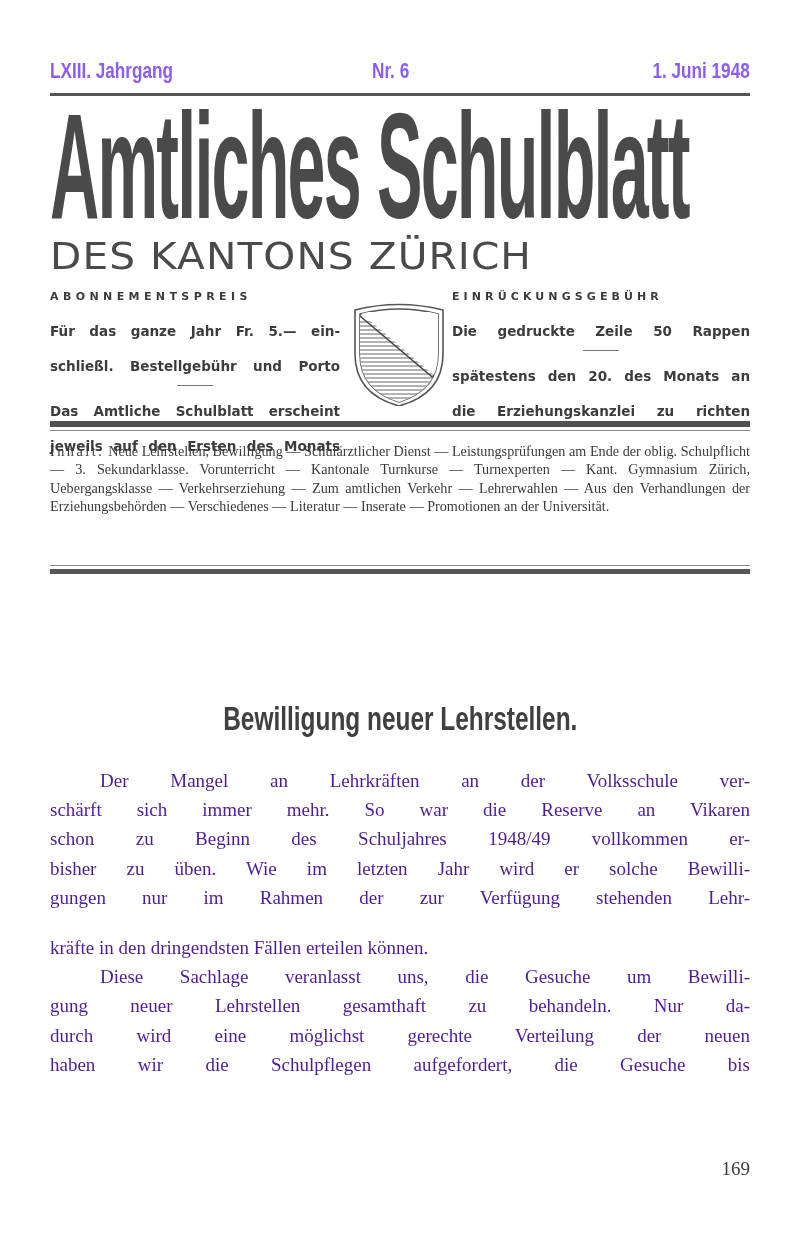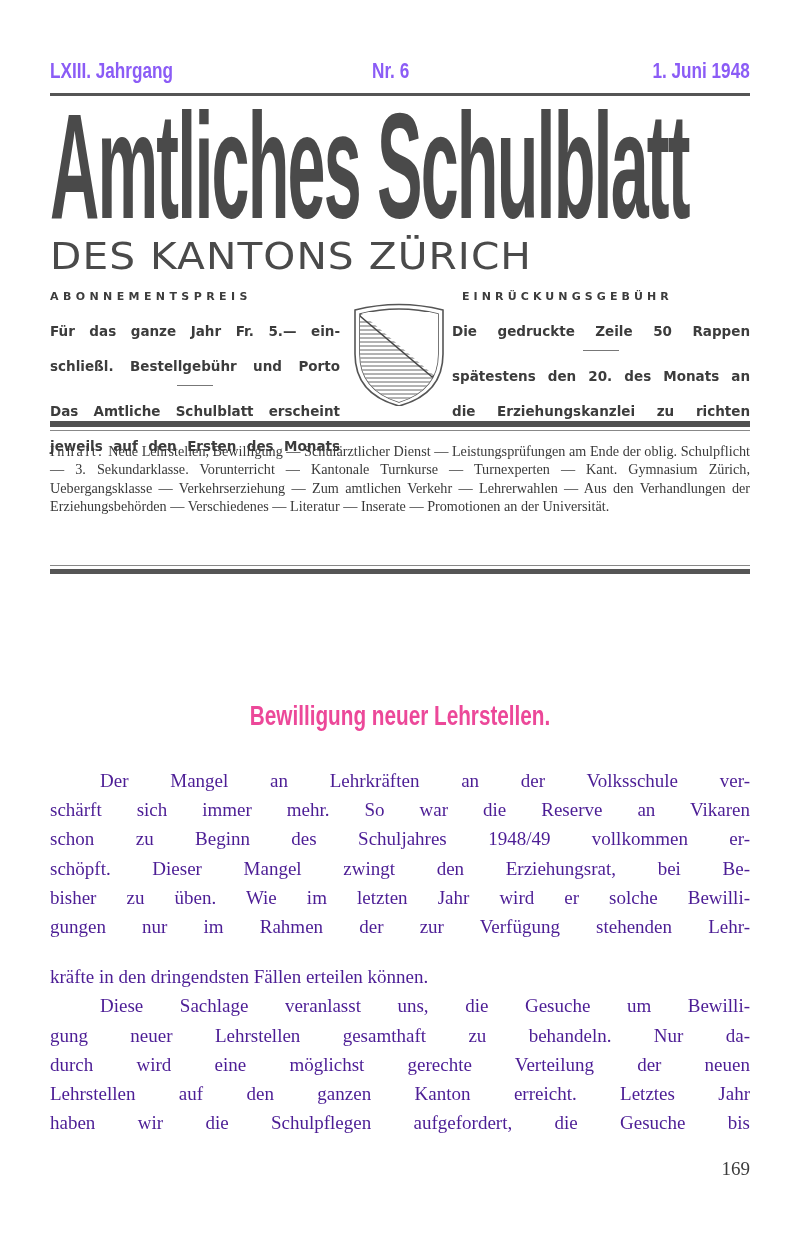--- a/index.html
+++ b/index.html
@@ -25,21 +25,21 @@
 
     .subtitle { position: absolute; top: 234px; left: 0; width: 700px; white-space: nowrap;
       font-family: "DejaVu Sans", sans-serif; font-size: 38px; line-height: 44px; color: #4a4a4a;
       letter-spacing: 1px; transform: scaleX(1.07); transform-origin: left top; }
 
     
     .col { position: absolute; font-family: "DejaVu Sans", sans-serif; font-size: 13.5px; line-height: 19px; color: #3c3c3c; font-weight: bold; }
     .col-left { left: 0; top: 287px; width: 290px; }
     .col-right { left: 402px; top: 287px; width: 298px; }
     .caps { letter-spacing: 4.4px; font-size: 11px; white-space: nowrap; }
-    .col-right .caps { letter-spacing: 4.1px; margin-left: 10px; }
+    .col-right .caps { letter-spacing: 4.1px; }
     .line { white-space: nowrap; display: block; }
     .justify { text-align: justify; text-align-last: justify; margin-top: 16px; }
     .dash { display: block; width: 36px; height: 1px; background: #777; margin: 9px auto 9px auto; }
 
     .crest { position: absolute; left: 302px; top: 302px; width: 94px; height: 104px; }
 
     
     .dbl-top { position: absolute; top: 421px; left: 0; width: 700px; }
     .dbl-top .thick { height: 6px; background: #505050; }
     .dbl-top .thin { height: 1px; background: #888; margin-top: 3px; }
@@ -48,21 +48,21 @@
     .dbl-bot .thick { height: 5px; background: #555; margin-top: 3px; }
 
     
     .contents { position: absolute; top: 442px; left: 0; width: 700px;
       font-family: "Liberation Serif", "DejaVu Serif", serif; font-size: 14.2px; line-height: 18.4px; color: #3a3a3a;
       text-align: justify; }
     .contents .lbl { letter-spacing: 2.5px; }
 
     
     .article-title { position: absolute; top: 700px; left: 0; width: 700px; text-align: center;
-      font-family: "Liberation Sans", sans-serif; font-weight: bold; font-size: 28px; color: #ec4899; }
+      font-family: "Liberation Sans", sans-serif; font-weight: bold; font-size: 33px; color: #404040; }
     .article-title span { display: inline-block; transform: scaleX(0.74); }
 
     .body-text { position: absolute; top: 766px; left: 0; width: 700px;
       font-family: "Liberation Serif", "DejaVu Serif", serif; font-size: 19px; line-height: 29.2px; color: #4c1d95; }
     .body-text .ln { display: block; white-space: nowrap; text-align: justify; text-align-last: justify; }
     .body-text .ln.last { text-align-last: left; margin-top: 21px; }
     .body-text .ln.indent { padding-left: 50px; }
 
     .page-number { position: absolute; top: 1158px; right: 0;
       font-family: "Liberation Serif", serif; font-size: 19px; color: #3c3c3c; }
@@ -156,25 +156,23 @@
   </div>
 
   <div class="article-title">
     <span>Bewilligung neuer Lehrstellen.</span>
   </div>
 
   <div class="body-text">
     <span class="ln indent">Der Mangel an Lehrkräften an der Volksschule ver-</span>
     <span class="ln">schärft sich immer mehr. So war die Reserve an Vikaren</span>
     <span class="ln">schon zu Beginn des Schuljahres 1948/49 vollkommen er-</span>
-    <span class="ln">schöpft. Dieser Mangel zwingt den Erziehungsrat, bei Be-</span>
     <span class="ln">bisher zu üben. Wie im letzten Jahr wird er solche Bewilli-</span>
     <span class="ln">gungen nur im Rahmen der zur Verfügung stehenden Lehr-</span>
     <span class="ln last">kräfte in den dringendsten Fällen erteilen können.</span>
     <span class="ln indent">Diese Sachlage veranlasst uns, die Gesuche um Bewilli-</span>
     <span class="ln">gung neuer Lehrstellen gesamthaft zu behandeln. Nur da-</span>
     <span class="ln">durch wird eine möglichst gerechte Verteilung der neuen</span>
-    <span class="ln">Lehrstellen auf den ganzen Kanton erreicht. Letztes Jahr</span>
     <span class="ln">haben wir die Schulpflegen aufgefordert, die Gesuche bis</span>
   </div>
 
   <div class="page-number">169</div>
 </div>
 
 </body></html>

